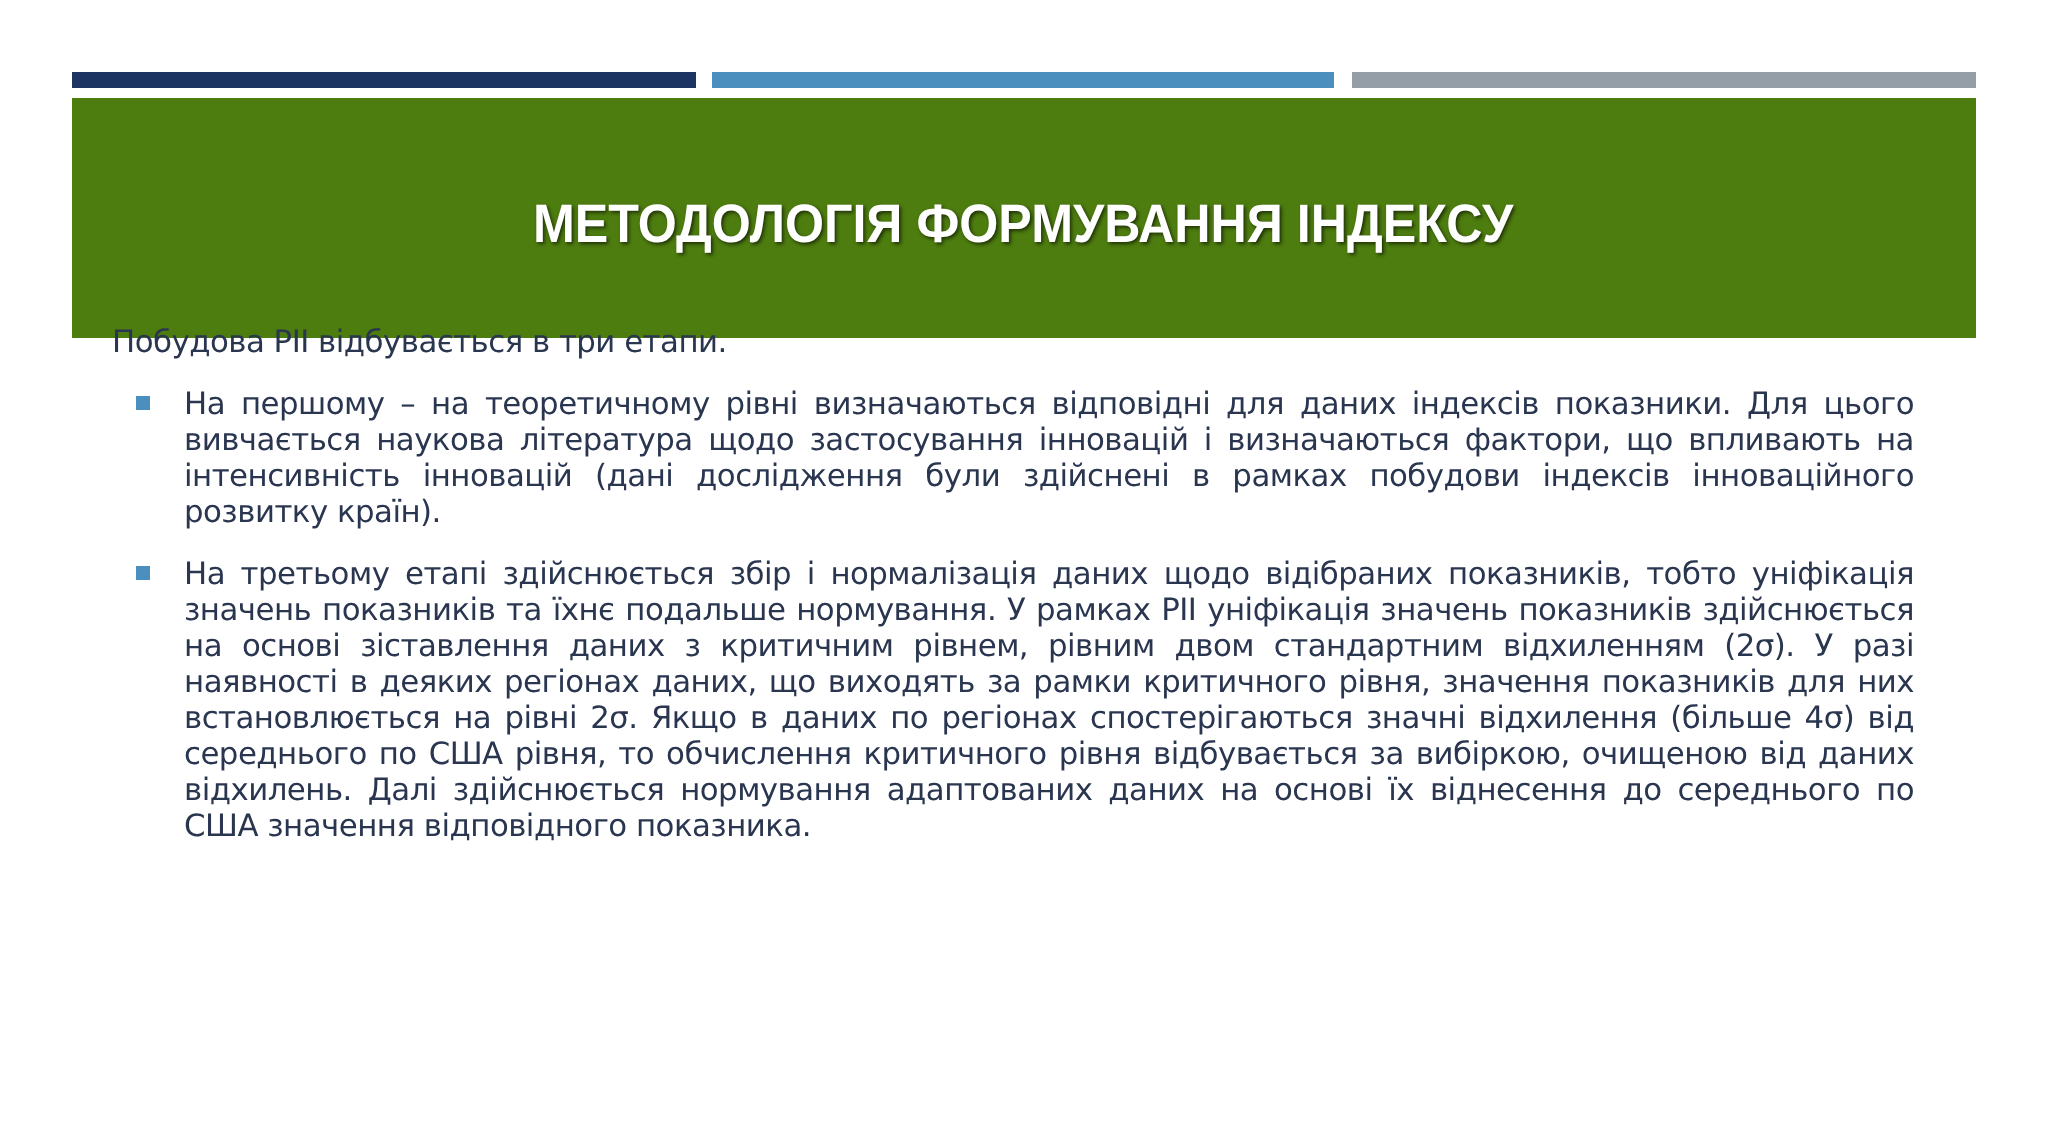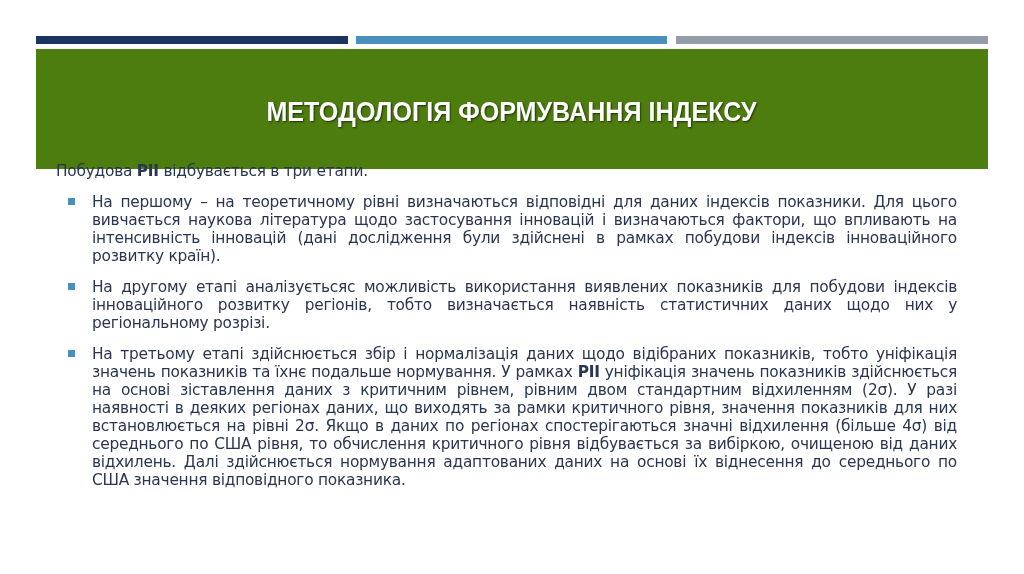--- a/index.html
+++ b/index.html
@@ -34,21 +34,21 @@
   .intro { margin-bottom: 13px !important; text-align: left !important; }
   .bullet-list { list-style: none; margin: 12px; padding: 0; }
   .bullet-item {
     position: relative; padding-left: 24px; margin-bottom: 13px;
     text-align: justify;
   }
   .bullet-marker {
     position: absolute; left: 0; top: 5px; width: 7px; height: 7px;
     background: #4a8fbe;
   }
-  .bold { font-weight: bold; }
+  .bold { font-weight: normal; }
   .closing { text-align: justify; }
   .tracking { letter-spacing: -0.25px; }
 </style>
 </head>
 <body>
 
 <div class="bar b1"></div>
 <div class="bar b2"></div>
 <div class="bar b3"></div>
 
@@ -59,21 +59,17 @@
 <div class="content tracking">
   <p class="intro"><span>Побудова </span><span class="bold">PII</span><span> відбувається в три етапи.</span></p>
 
   <ul class="bullet-list">
     <li class="bullet-item">
       <span class="bullet-marker"></span>
       <span>На першому – на теоретичному рівні визначаються відповідні для даних індексів показники. Для цього вивчається наукова література щодо застосування інновацій і визначаються фактори, що впливають на інтенсивність інновацій (дані дослідження були здійснені в рамках побудови індексів інноваційного розвитку країн).</span>
     </li>
     <li class="bullet-item">
       <span class="bullet-marker"></span>
-      <span>На другому етапі аналізуєтьсяс можливість використання виявлених показників для побудови індексів інноваційного розвитку регіонів, тобто визначається наявність статистичних даних щодо них у регіональному розрізі.</span>
-    </li>
-    <li class="bullet-item">
-      <span class="bullet-marker"></span>
       <span>На третьому етапі здійснюється збір і нормалізація даних щодо відібраних показників, тобто уніфікація значень показників та їхнє подальше нормування. У рамках </span><span class="bold">PII</span><span> уніфікація значень показників здійснюється на основі зіставлення даних з критичним рівнем, рівним двом стандартним відхиленням (2σ). У разі наявності в деяких регіонах даних, що виходять за рамки критичного рівня, значення показників для них встановлюється на рівні 2σ. Якщо в даних по регіонах спостерігаються значні відхилення (більше 4σ) від середнього по США рівня, то обчислення критичного рівня відбувається за вибіркою, очищеною від даних відхилень. Далі здійснюється нормування адаптованих даних на основі їх віднесення до середнього по США значення відповідного показника.</span>
     </li>
   </ul>
 
 </div>
 
 </body></html>

